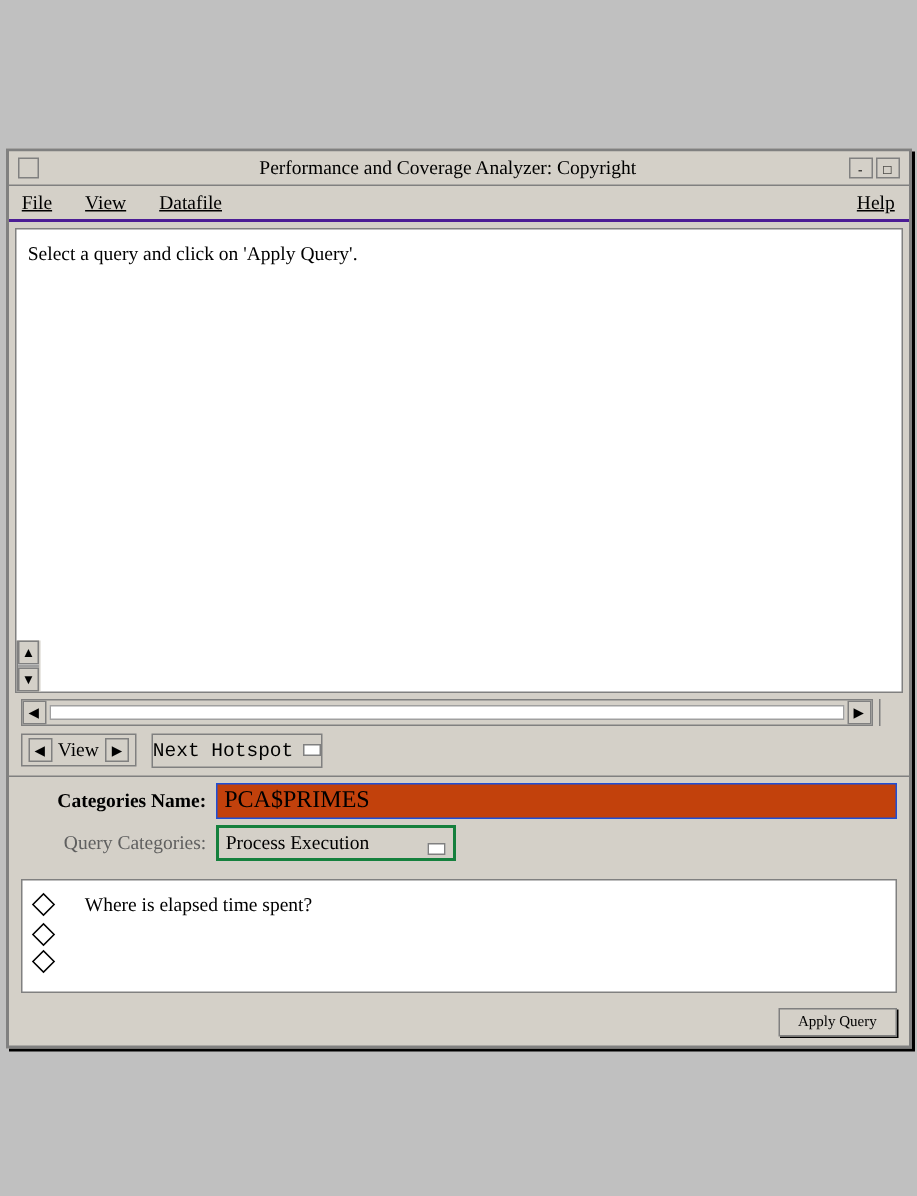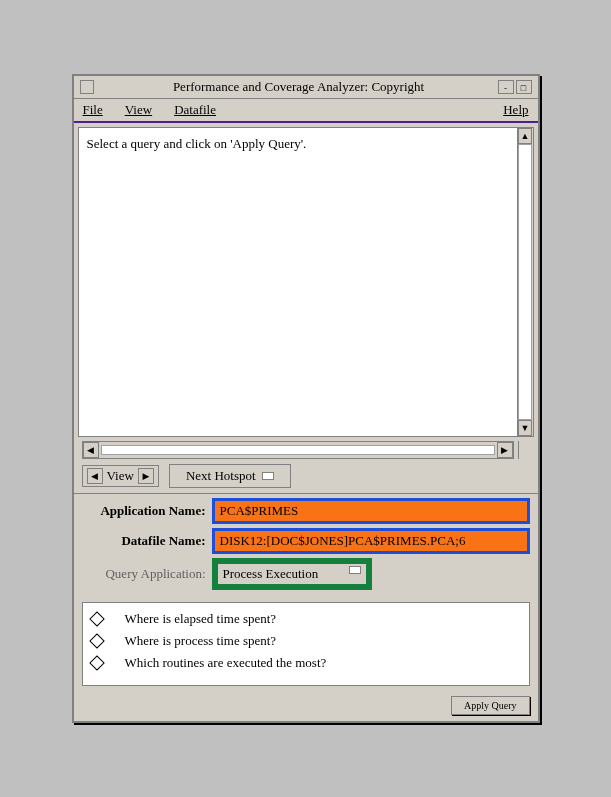--- a/index.html
+++ b/index.html
@@ -13,21 +13,21 @@
       font-family: 'Times New Roman', Times, serif;
       font-size: 13px;
       display: flex;
       justify-content: center;
       align-items: center;
       width: 611px;
       height: 797px;
     }
 
     .window {
-      width: 468px;
+      width: 604px;
       background: #d4d0c8;
       border: 2px solid #808080;
       box-shadow: 2px 2px 0 #000;
     }
 
     .title-bar {
       background: #d4d0c8;
       border-bottom: 1px solid #808080;
       display: flex;
       align-items: center;
@@ -91,20 +91,21 @@
       text-decoration: underline;
     }
 
     .main-area {
       display: flex;
       border: 1px solid #808080;
       margin: 4px;
       background: #fff;
       height: 310px;
       position: relative;
+      flex-direction: column;
     }
 
     .content-area {
       flex: 1;
       padding: 8px;
       overflow: hidden;
     }
 
     .scrollbar-v {
       width: 16px;
@@ -198,23 +199,23 @@
       cursor: pointer;
     }
 
     .nav-label {
       font-size: 13px;
     }
 
     .hotspot-btn {
       border: 1px solid #808080;
       background: #d4d0c8;
-      padding: 3px 16px;
-      font-size: 13px;
-      font-family: Liberation Serif, serif;
+      padding: 3px 0;
+      font-size: 13px;
+      font-family: Liberation Mono, monospace;
       cursor: pointer;
       display: flex;
       align-items: center;
       gap: 6px;
     }
 
     .btn-indicator {
       width: 12px;
       height: 8px;
       border: 1px solid #808080;
@@ -240,34 +241,34 @@
       text-align: right;
       padding-right: 6px;
     }
 
     .field-label.light {
       font-weight: normal;
       color: #606060;
     }
 
     .field-value {
-      border: 3px solid #1d4ed8;
-      background: #f97316;
+      border: 1px solid #1d4ed8;
+      background: #c2410c;
       padding: 2px 5px;
-      font-size: 13px;
+      font-size: 16px;
       flex: 1;
     }
 
     .dropdown-field {
-      border: 6px solid #15803d;
+      border: 2px solid #15803d;
       background: #d4d0c8;
       padding: 2px 5px;
       font-size: 13px;
       display: flex;
-      align-items: flex-start;
+      align-items: flex-end;
       gap: 22px;
       min-width: 160px;
     }
 
     .dropdown-indicator {
       width: 12px;
       height: 8px;
       border: 1px solid #808080;
       background: #fff;
       display: inline-block;
@@ -386,47 +387,41 @@
       <div class="nav-btn">▶</div>
     </div>
     <button class="hotspot-btn">
       <span>Next Hotspot</span>
       <span class="btn-indicator"></span>
     </button>
   </div>
 
   <div class="fields-section">
     <div class="field-row">
-      <span class="field-label">Application Name:</span>
+      <span class="field-label">Categories Name:</span>
       <div class="field-value">PCA$PRIMES</div>
     </div>
     <div class="field-row">
-      <span class="field-label">Datafile Name:</span>
-      <div class="field-value">DISK12:[DOC$JONES]PCA$PRIMES.PCA;6</div>
-    </div>
-    <div class="field-row">
-      <span class="field-label light">Query Application:</span>
+      <span class="field-label light">Query Categories:</span>
       <div class="dropdown-field">
         <span>Process Execution</span>
         <span class="dropdown-indicator"></span>
       </div>
     </div>
   </div>
 
   <div class="query-box">
     <div class="query-item">
       <span class="diamond-icon"></span>
       <span>Where is elapsed time spent?</span>
     </div>
     <div class="query-item">
       <span class="diamond-icon"></span>
-      <span>Where is process time spent?</span>
     </div>
     <div class="query-item">
       <span class="diamond-icon"></span>
-      <span>Which routines are executed the most?</span>
     </div>
   </div>
 
   <div class="apply-row">
     <button class="apply-btn">Apply Query</button>
   </div>
 </div>
 
 </body></html>

